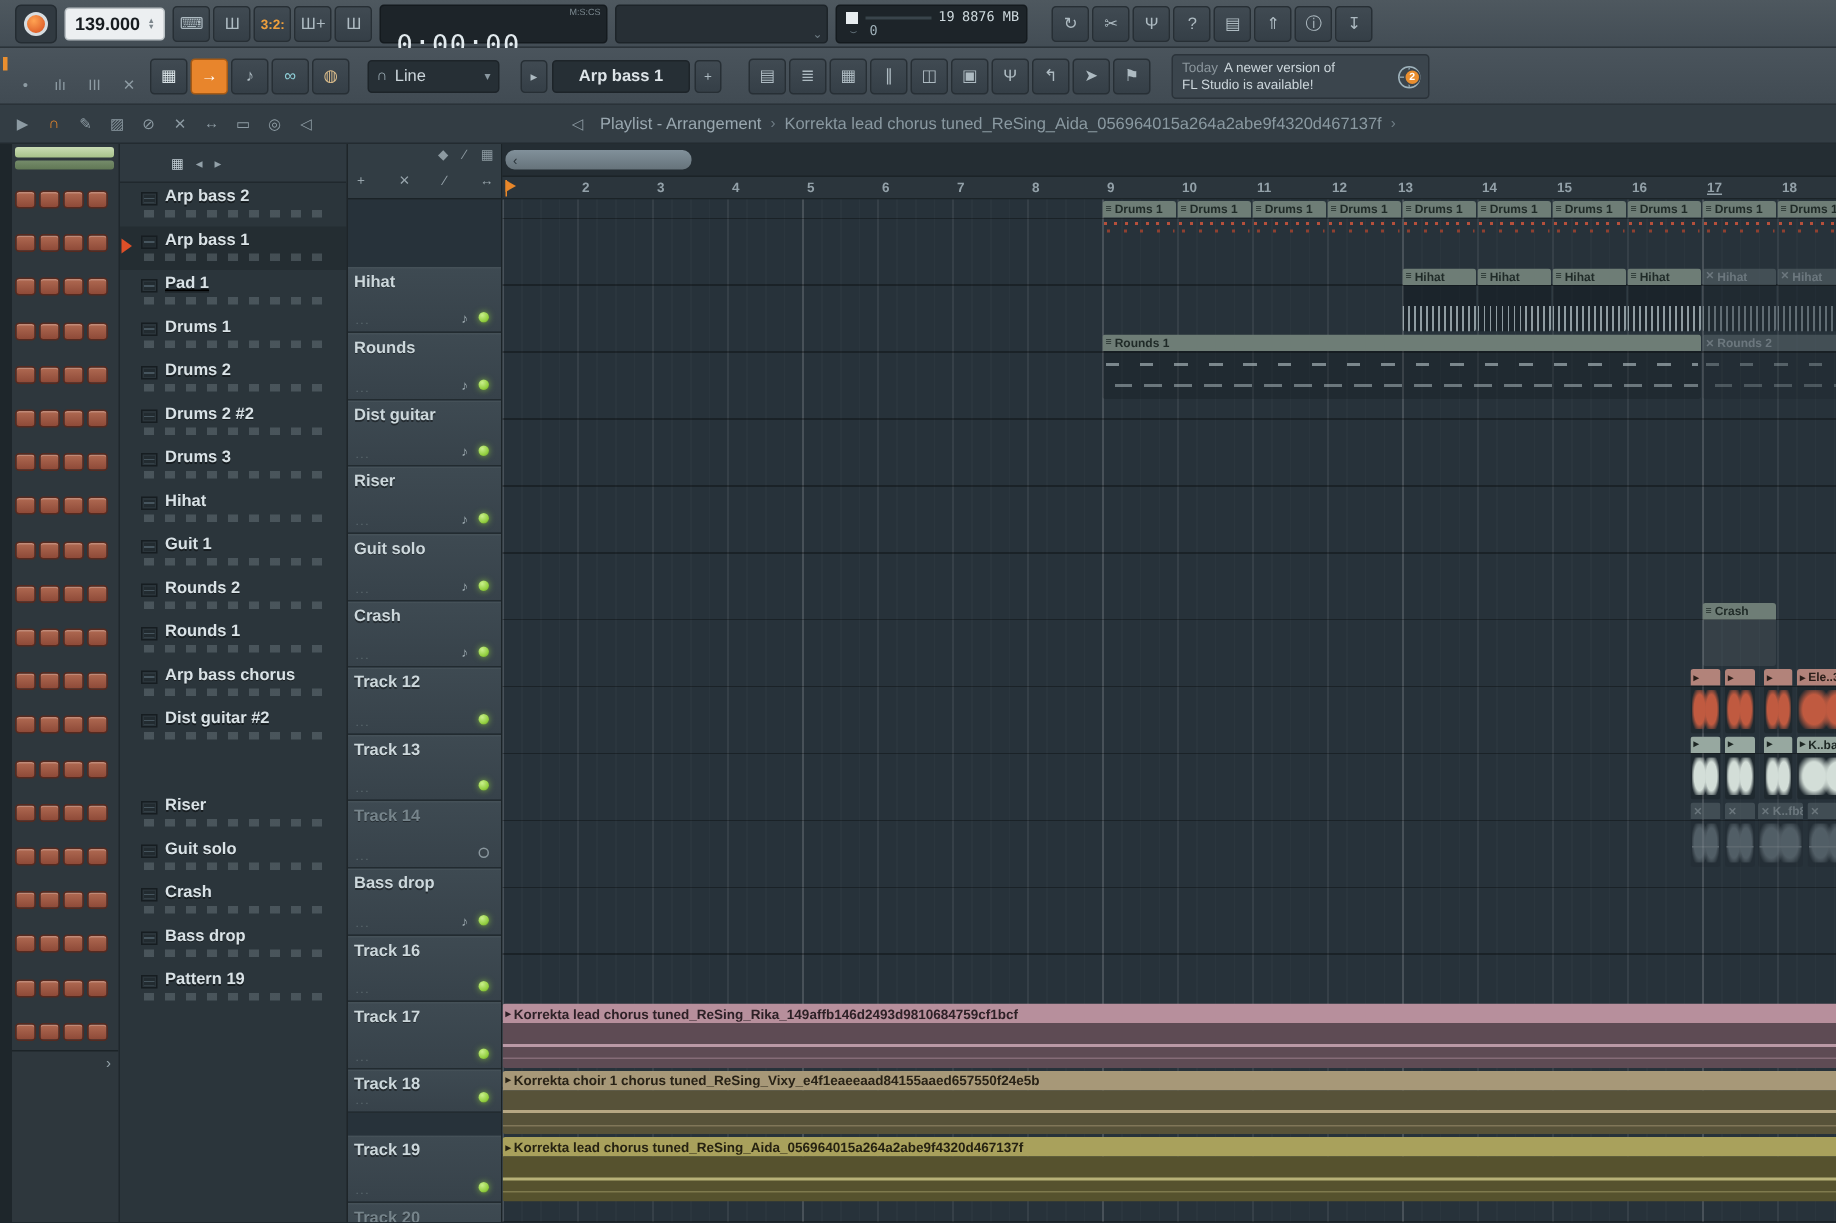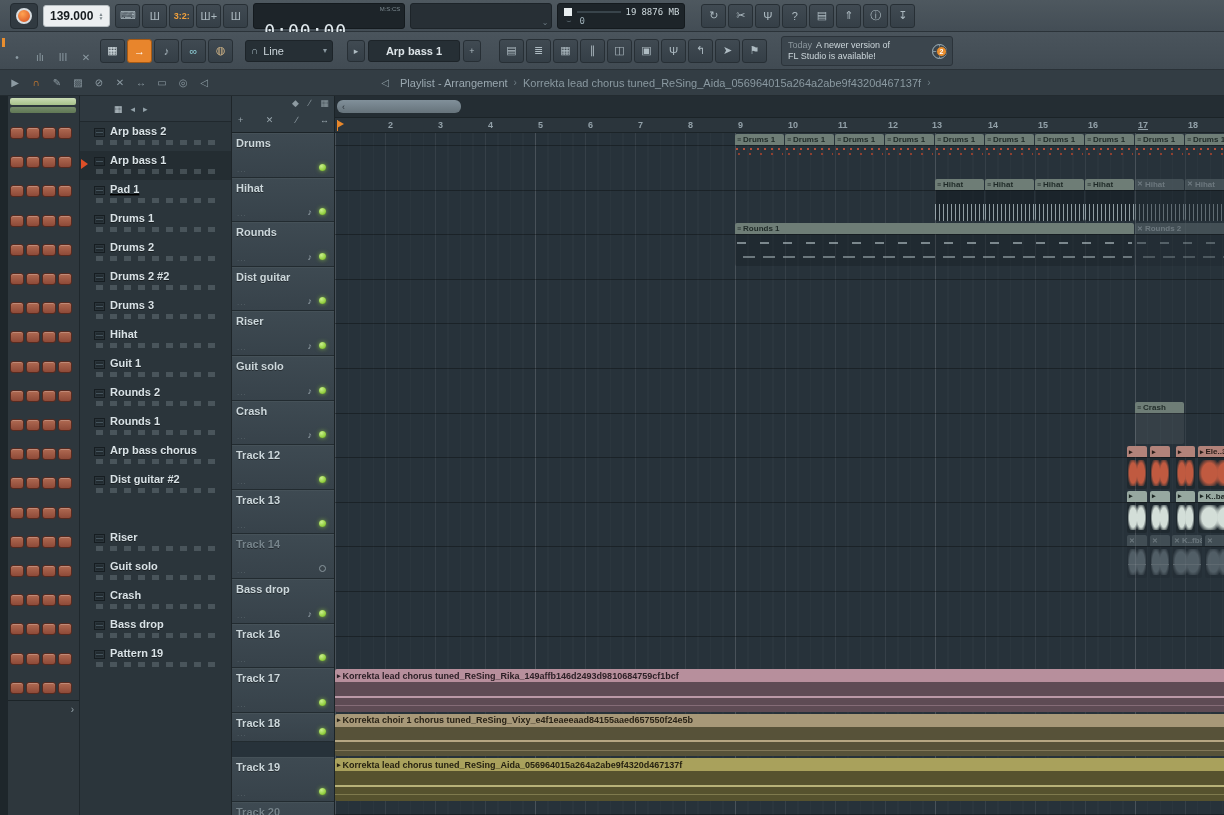--- a/index.html
+++ b/index.html
@@ -503,25 +503,20 @@
           <span class="rnum" style="left: 503px;">11</span>
           <span class="rnum" style="left: 553px;">12</span>
           <span class="rnum" style="left: 570px; margin-left: 27px;">13</span>
           <span class="rnum" style="left: 653px;">14</span>
           <span class="rnum" style="left: 703px;">15</span>
           <span class="rnum" style="left: 753px;">16</span>
           <span class="rnum" style="left: 803px; text-decoration: underline;">17</span>
           <span class="rnum" style="left: 853px;">18</span>
         </div>
       <div class="theads" id="theads">
-          <div class="thead" style="top: 0px; height: 44.6px;">
-            <div class="tname">Drums</div>
-            <div class="dots">...</div>
-            <div class="led"></div>
-          </div>
           <div class="thead" style="top: 44.6px; height: 44.6px;">
             <div class="tname">Hihat</div>
             <div class="dots">...</div>
             <div class="note">♪</div>
             <div class="led"></div>
           </div>
           <div class="thead" style="top: 89.2px; height: 44.6px;">
             <div class="tname">Rounds</div>
             <div class="dots">...</div>
             <div class="note">♪</div>

